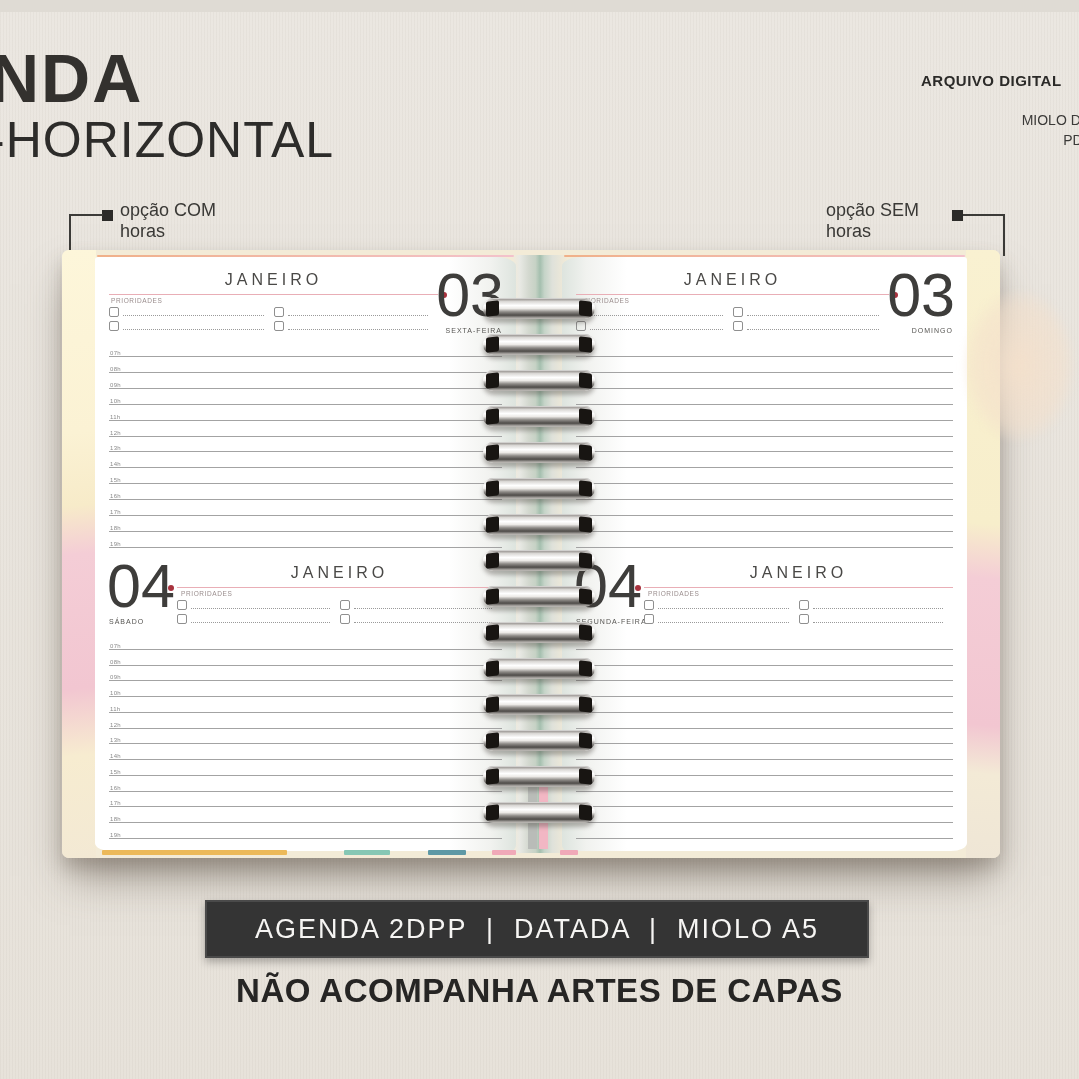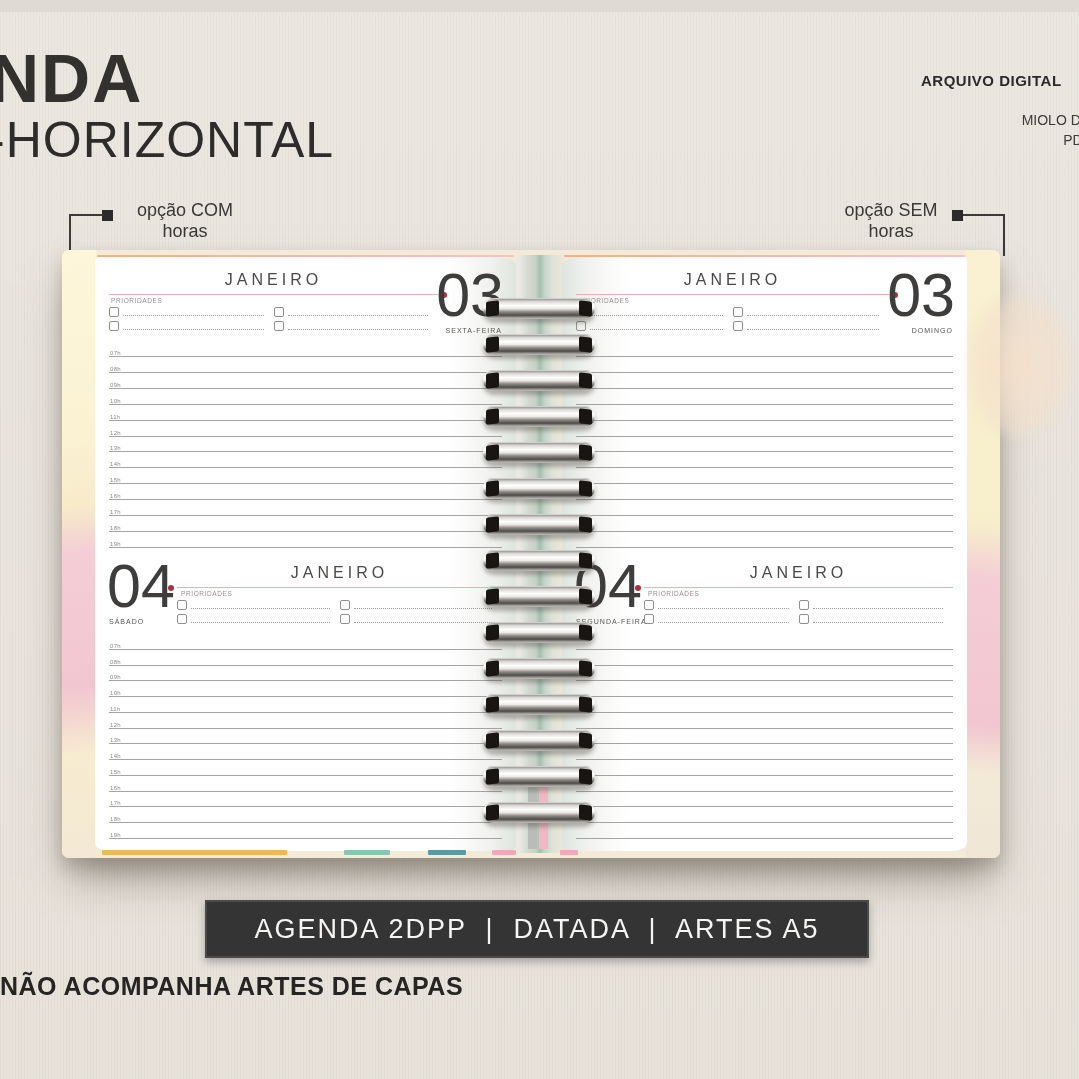--- a/index.html
+++ b/index.html
@@ -9,21 +9,21 @@
       repeating-linear-gradient(90deg, rgba(125,115,100,0.05) 0 1px, rgba(0,0,0,0) 1px 3px),
       linear-gradient(#ebe7e1,#e7e2da);
     font-family:"Liberation Sans", sans-serif;color:#2e2c2a;
   }
   
   .title-bold{position:absolute;left:-10px;top:32px;font-size:68px;font-weight:700;letter-spacing:2px;color:#33312e;white-space:nowrap;line-height:1;}
   .title-light{position:absolute;left:-12px;top:103px;font-size:50px;font-weight:400;letter-spacing:1px;color:#2d2c2a;white-space:nowrap;line-height:1;}
   .hdr-right-bold{position:absolute;left:921px;top:60px;font-size:15px;font-weight:700;letter-spacing:0.5px;white-space:nowrap;color:#2b2a28;}
   .hdr-right-block{position:absolute;left:958px;top:98px;width:230px;text-align:center;font-size:14px;color:#3b3a38;line-height:20px;white-space:nowrap;}
   
-  .callout{position:absolute;top:188px;width:130px;text-align:center;font-size:18px;color:#3a3936;line-height:21px;}
+  .callout{position:absolute;top:188px;width:130px;text-align:left;font-size:18px;color:#3a3936;line-height:21px;}
   .callout.co-left{left:120px;}
   .callout.co-right{left:826px;}
   .sq{position:absolute;width:11px;height:11px;background:#2c2b29;top:198px;}
   .sq.sq-left{left:102px;}
   .sq.sq-right{left:952px;}
   .conn{position:absolute;background:#3c3b38;}
   .conn.h-left{left:69px;top:202px;width:34px;height:2px;}
   .conn.v-left{left:69px;top:202px;width:2px;height:42px;}
   .conn.h-right{left:963px;top:202px;width:42px;height:2px;}
   .conn.v-right{left:1003px;top:202px;width:2px;height:42px;}
@@ -96,21 +96,21 @@
   
   .blob{position:absolute;left:963px;top:278px;width:112px;height:152px;border-radius:50%;
     background:radial-gradient(ellipse at center, rgba(244,224,203,0.95) 0%, rgba(244,224,203,0.55) 55%, rgba(244,224,203,0) 75%);
     filter:blur(3px);}
   
   .banner{position:absolute;left:205px;top:888px;width:664px;height:58px;
     background:var(--banner-bg,#343434);border:2px solid #4a4a4a;box-sizing:border-box;
     box-shadow:0 4px 8px rgba(0,0,0,0.28);
     display:flex;align-items:center;justify-content:center;}
   .banner-text{color:#f6f5f3;font-size:27px;letter-spacing:2px;white-space:pre;}
-  .note{position:absolute;left:0;right:0;top:960px;text-align:left;font-size:25px;font-weight:700;letter-spacing:0.5px;color:#262524;}
+  .note{position:absolute;left:0;right:0;top:960px;text-align:center;font-size:33px;font-weight:700;letter-spacing:0.5px;color:#262524;}
 </style>
 </head>
 <body>
 
 <div id="stage">
 
   <div class="title-bold">NDA</div>
   <div class="title-light">-HORIZONTAL</div>
   <div class="hdr-right-bold">ARQUIVO DIGITAL</div>
   <div class="hdr-right-block">
@@ -372,17 +372,17 @@
       <div class="ring" style="top: 360px;"></div>
       <div class="ring" style="top: 396px;"></div>
       <div class="ring" style="top: 432px;"></div>
       <div class="ring" style="top: 468px;"></div>
       <div class="ring" style="top: 504px;"></div>
     </div>
 
   <div class="blob"></div>
 
   <div class="banner">
-    <span class="banner-text">AGENDA 2DPP  |  DATADA  |  ARTES A5</span>
+    <span class="banner-text">AGENDA 2DPP  |  DATADA  |  MIOLO A5</span>
   </div>
   <div class="note">NÃO ACOMPANHA ARTES DE CAPAS</div>
 
 </div>
 
 </body></html>

